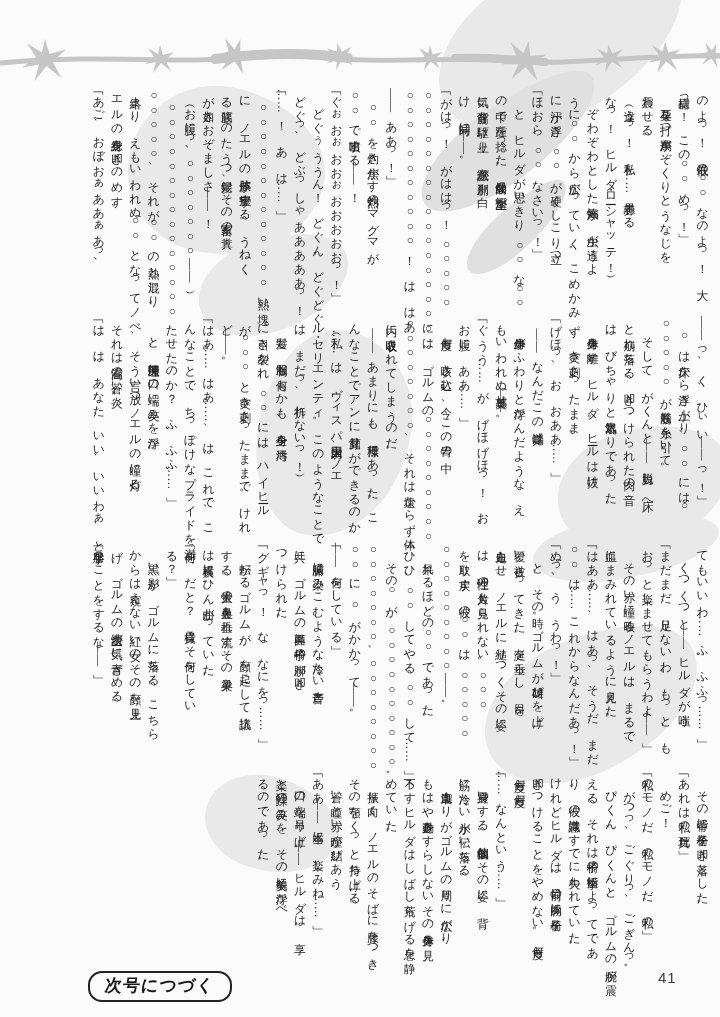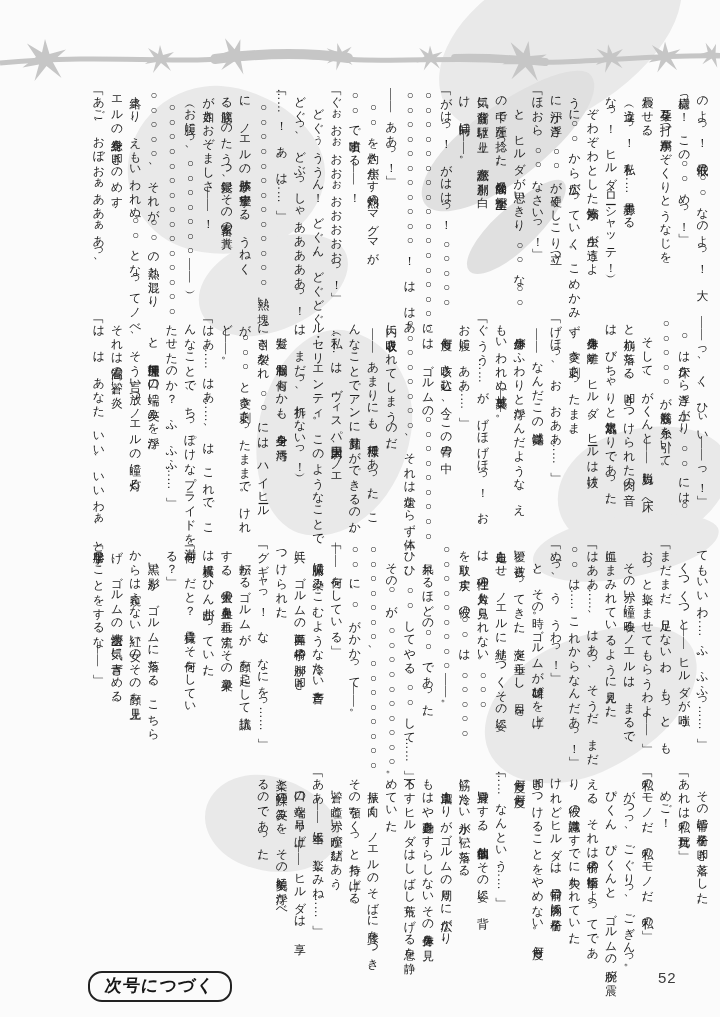--- a/index.html
+++ b/index.html
@@ -239,15 +239,15 @@
       <p>　蒼い瞳と赤い瞳が結びあう。</p>
       <p>「ああ――本当に、楽しみね……」</p>
       <p>　口の端を吊り上げ――ヒルダは、享</p>
       <p>楽と狂躁の笑みを、その美貌に浮かべ</p>
       <p>るのであった。</p>
     </div>
 
   <div class="next-box">
     <span>次号につづく</span>
   </div>
-  <div class="pagenum">52</div>
+  <div class="pagenum">41</div>
 
 </div>
 
 </body></html>

